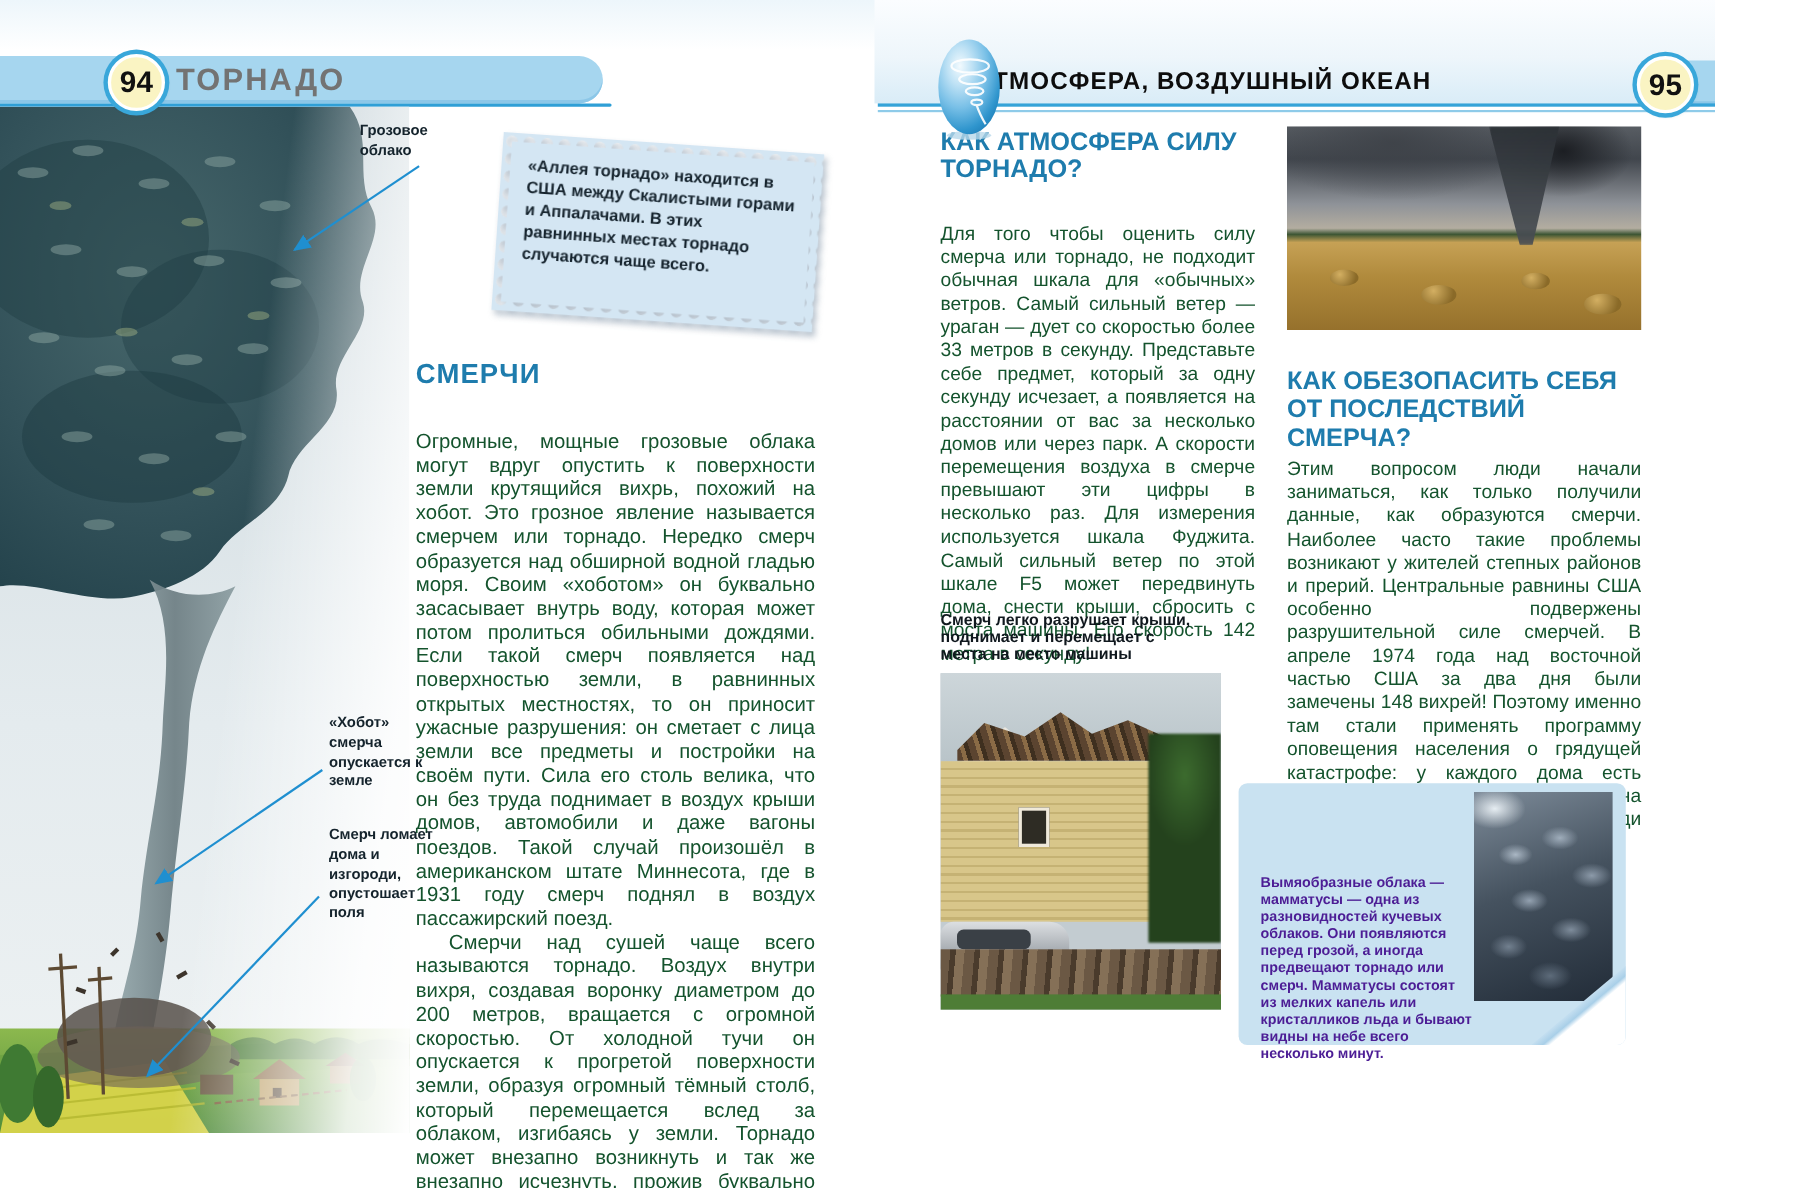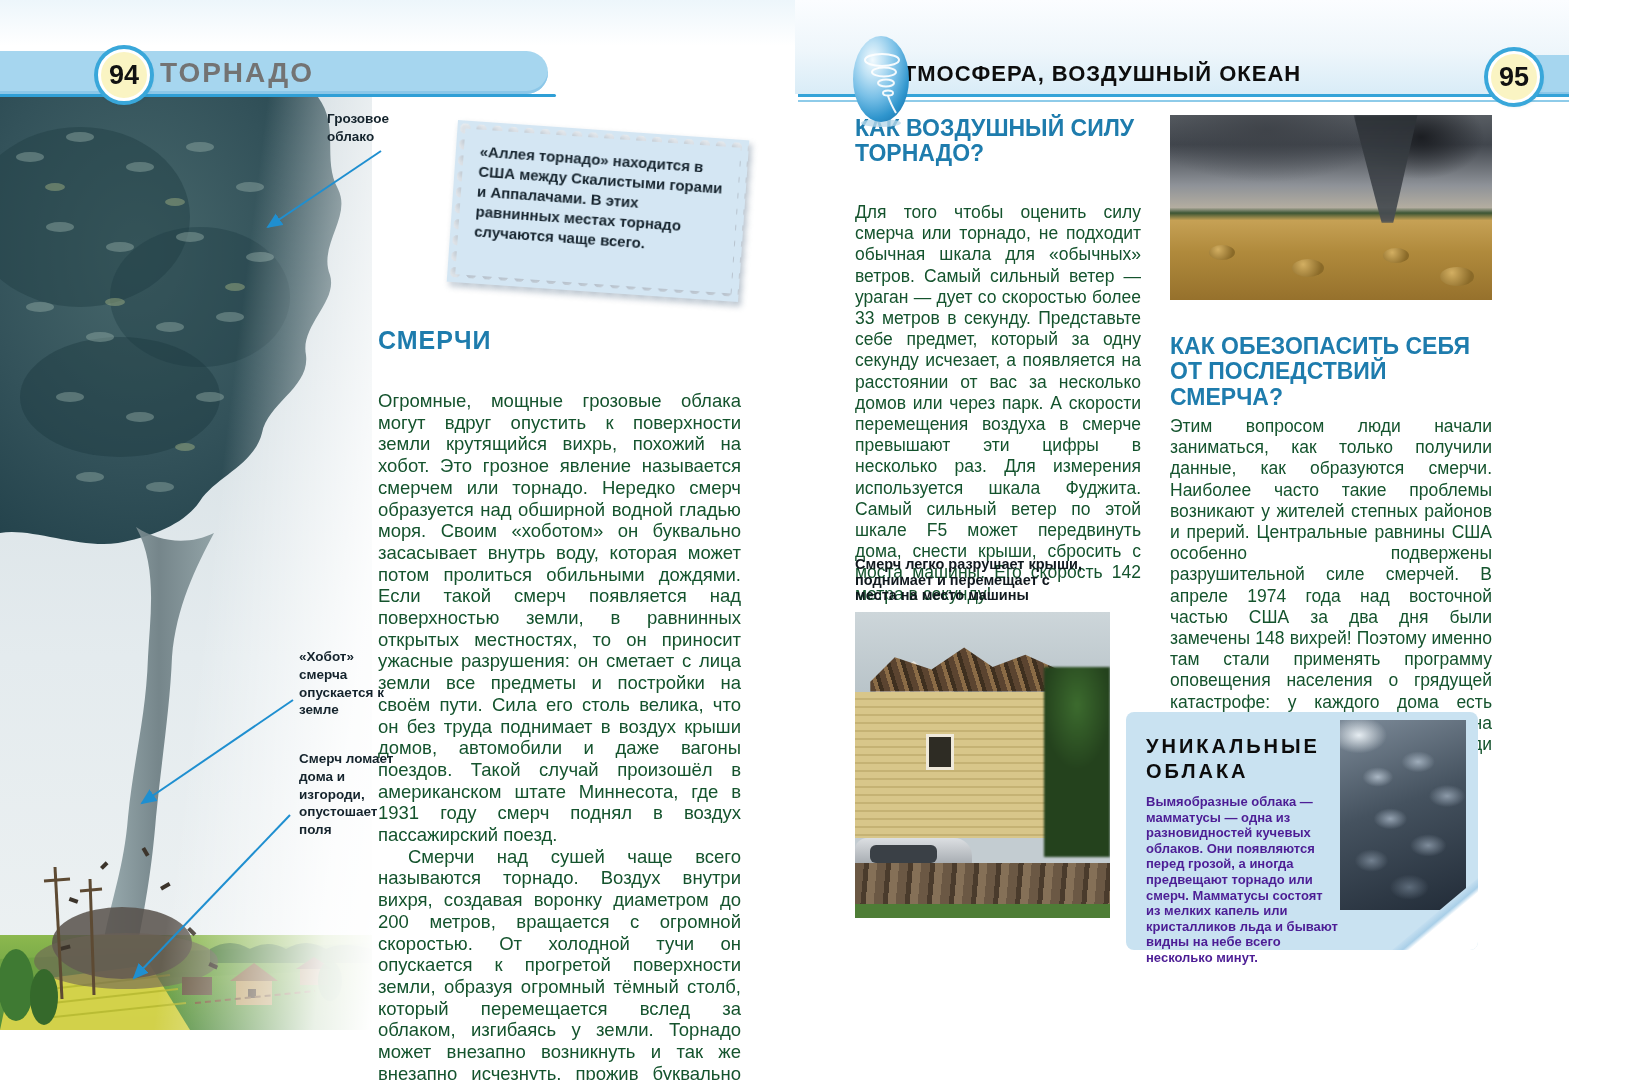--- a/index.html
+++ b/index.html
@@ -1,17 +1,17 @@
 <!DOCTYPE html>
 <html lang="ru"><head>
 <meta charset="utf-8">
 <style>
   html,body{margin:0;padding:0;background:#fff;}
   .canvas{position:relative;width:1559px;height:1080px;background:#fff;overflow:hidden;
-          font-family:"Liberation Sans","DejaVu Sans",sans-serif;color:#1c1c1c;padding-left:10px;}
+          font-family:"Liberation Sans","DejaVu Sans",sans-serif;color:#1c1c1c;}
   .abs{position:absolute;}
 
   
   .top-strip{left:0;top:0;width:1647px;height:46px;background:linear-gradient(180deg,#edf6fb,#ffffff);}
   .hdr-bar-left{left:0;top:51px;width:548px;height:43px;background:#a6d6ef;border-radius:0 22px 22px 0;
                 box-shadow:inset 0 -3px 0 #8cc7e8;}
   .hdr-line-left{left:0;top:94px;width:556px;height:3px;background:#2f9fd6;border-radius:0 2px 2px 0;}
   .right-hdr-bg{left:795px;top:0;width:852px;height:94px;background:linear-gradient(180deg,#fbfdff 0%,#eef6fb 55%,#d9ecf7 100%);}
   .hdr-bar-right{left:1512px;top:55px;width:135px;height:40px;background:#a6d6ef;border-radius:20px 0 0 20px;
                  box-shadow:inset 0 -3px 0 #8cc7e8;}
@@ -278,21 +278,21 @@
     <ellipse cx="30" cy="45" rx="28" ry="43" fill="url(#sg)"></ellipse>
     <g stroke="#ffffff" stroke-width="2" fill="none" opacity="0.92">
       <ellipse cx="31" cy="26" rx="17" ry="6"></ellipse>
       <ellipse cx="33" cy="38" rx="12" ry="4.5"></ellipse>
       <ellipse cx="35" cy="49" rx="8" ry="3.5"></ellipse>
       <ellipse cx="37" cy="59" rx="5" ry="2.5"></ellipse>
       <path d="M37,62 C39,68 41,72 45,79"></path>
     </g>
   </svg>
 
-  <h2 class="abs h-r1">КАК ВОЗДУШНЫЙ СИЛУ ТОРНАДО?</h2>
+  <h2 class="abs h-r1">КАК АТМОСФЕРА СИЛУ ТОРНАДО?</h2>
   <div class="abs body-r1 body-text">
     <p>Для того чтобы оценить силу смерча или торнадо, не подходит обычная шкала для «обычных» ветров. Самый сильный ветер — ураган — дует со скоростью более 33 метров в секунду. Представьте себе предмет, который за одну секунду исчезает, а появляется на расстоянии от вас за несколько домов или через парк. А скорости перемещения воздуха в смерче превышают эти цифры в несколько раз. Для измерения используется шкала Фуджита. Самый сильный ветер по этой шкале F5 может передвинуть дома, снести крыши, сбросить с моста машины. Его скорость 142 метра в секунду!</p>
   </div>
   <div class="abs caption">Смерч легко разрушает крыши, поднимает и перемещает с места на место машины</div>
 
   <div class="abs photo photo-house">
     <div class="ph-sky"></div>
     <div class="ph-gable"></div>
     <div class="ph-roof"></div>
     <div class="ph-wall"></div>
@@ -310,19 +310,18 @@
     <div class="bale" style="left:38%;top:78%;width:32px;height:18px;"></div>
     <div class="bale" style="left:66%;top:72%;"></div>
     <div class="bale" style="left:84%;top:82%;width:34px;height:19px;"></div>
   </div>
   <h2 class="abs h-r2">КАК ОБЕЗОПАСИТЬ СЕБЯ ОТ ПОСЛЕДСТВИЙ СМЕРЧА?</h2>
   <div class="abs body-r2 body-text">
     <p>Этим вопросом люди начали заниматься, как только получили данные, как образуются смерчи. Наиболее часто такие проблемы возникают у жителей степных районов и прерий. Центральные равнины США особенно подвержены разрушительной силе смерчей. В апреле 1974 года над восточной частью США за два дня были замечены 148 вихрей! Поэтому именно там стали применять программу оповещения населения о грядущей катастрофе: у каждого дома есть подвал или специальное убежище на случай прохождения смерча, где люди могут укрыться.</p>
   </div>
 
   <div class="abs infobox">
-    <h3>УНИКАЛЬНЫЕ ОБЛАКА</h3>
     <p>Вымяобразные облака — мамматусы — одна из разновидностей кучевых облаков. Они появляются перед грозой, а иногда предвещают торнадо или смерч. Мамматусы состоят из мелких капель или кристалликов льда и бывают видны на небе всего несколько минут.</p>
     <div class="photo-mammatus"></div>
     <div class="curl"></div>
   </div>
 
 </div>
 
 </body></html>

